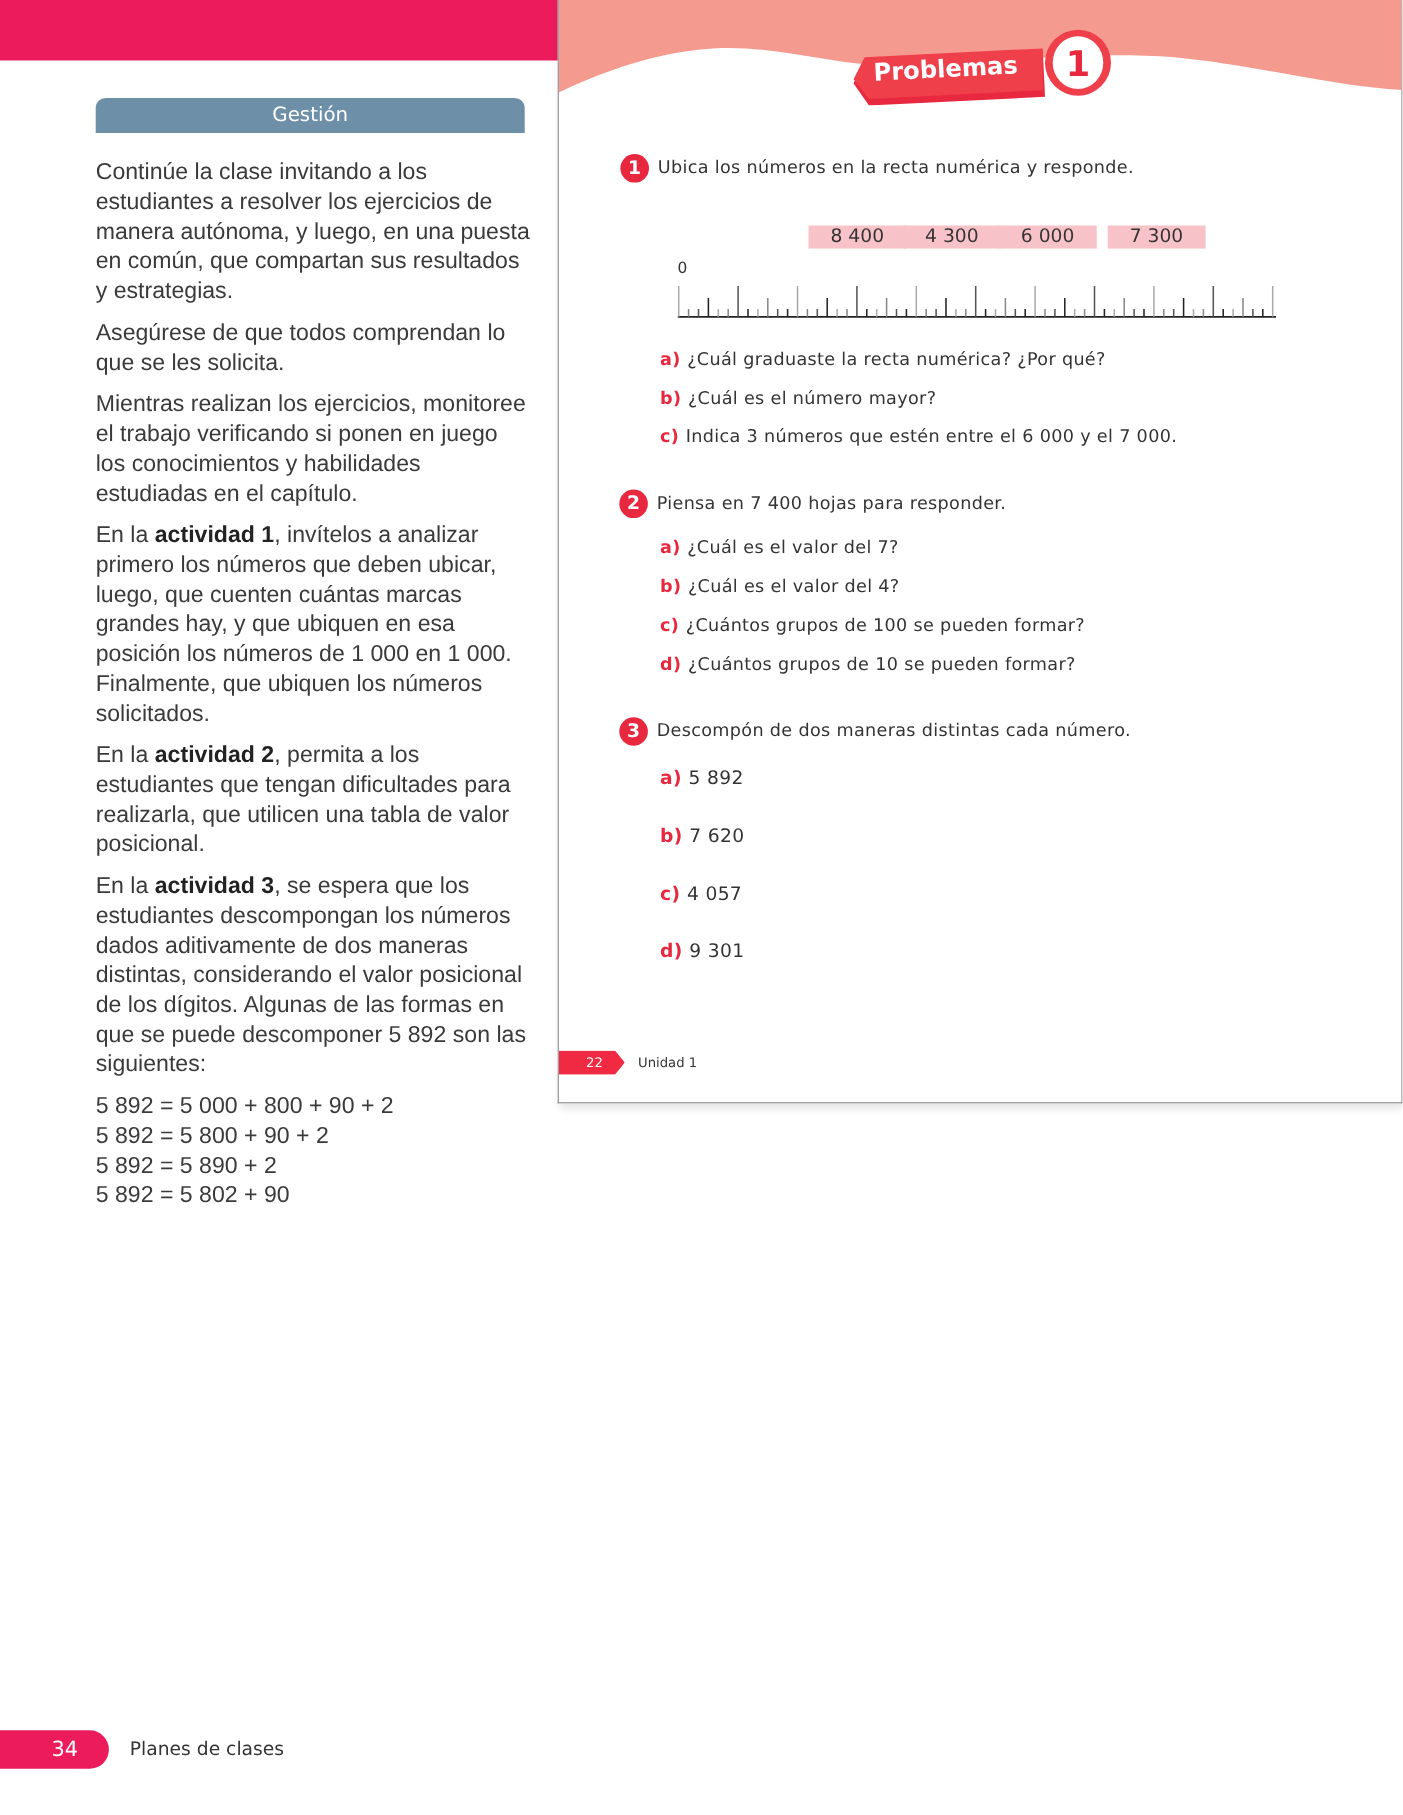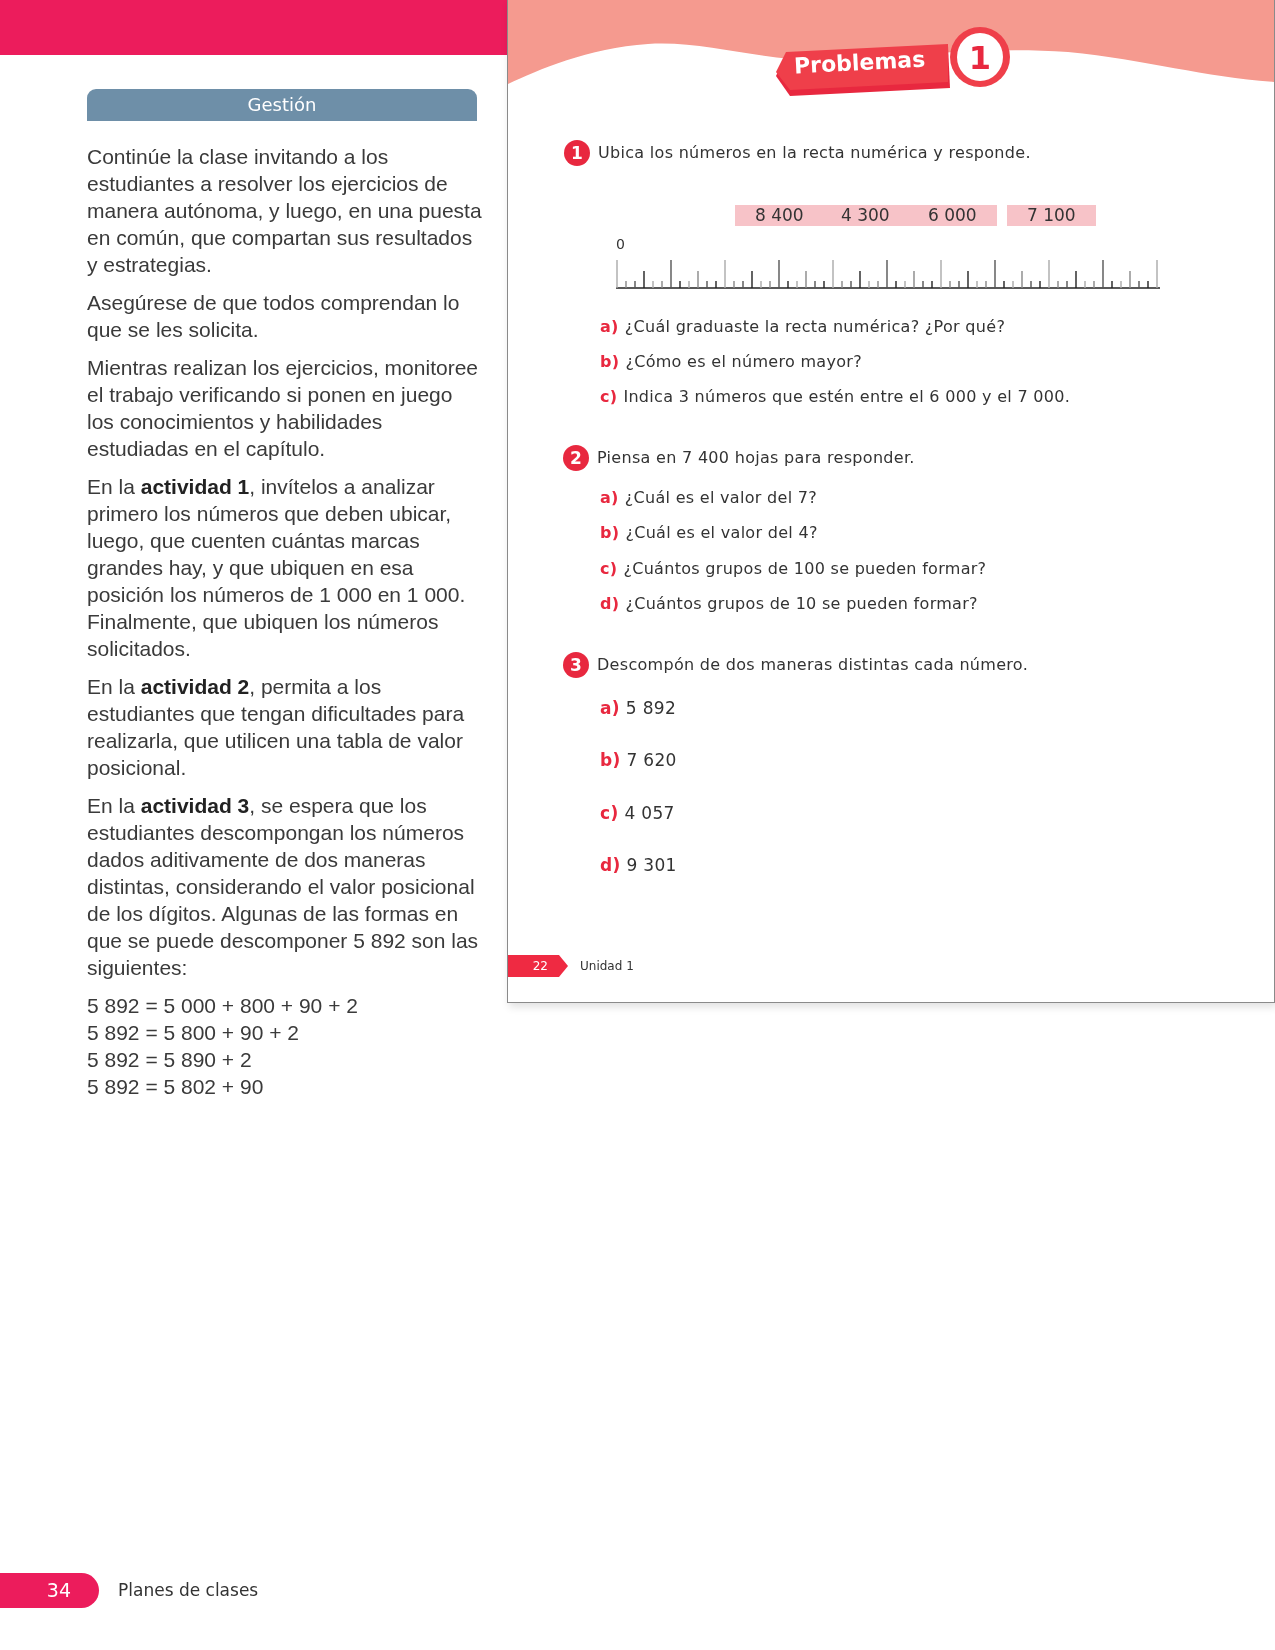--- a/index.html
+++ b/index.html
@@ -61,21 +61,21 @@
     <text x="92" y="44" text-anchor="middle" font-family="DejaVu Sans, sans-serif" font-weight="bold" font-size="22" fill="#fff" transform="rotate(-3 92 44)">Problemas</text>
     <text x="212" y="43" text-anchor="middle" font-family="DejaVu Sans, sans-serif" font-weight="bold" font-size="32" fill="#e8283f">1</text>
   </svg>
 
   <div class="q" style="top:140px;left:56px;">
     <span class="num-circle">1</span><span>Ubica los números en la recta numérica y responde.</span>
   </div>
   <div class="tag" style="left:227px;">8 400</div>
   <div class="tag" style="left:313px;text-align:center;">4 300</div>
   <div class="tag" style="left:400px;">6 000</div>
-  <div class="tag" style="left:499px;">7 100</div>
+  <div class="tag" style="left:499px;">7 300</div>
   <div class="zero">0</div>
   <svg id="numline" style="position:absolute;left:108px;top:256px;" width="552" height="34">
       <line x1="0" x2="544" y1="32" y2="32" stroke="#222" stroke-width="1.5"></line>
       <line x1="1" x2="1" y1="4" y2="32" stroke="#aaa" stroke-width="1.4"></line>
       <line x1="10" x2="10" y1="25" y2="32" stroke="#888" stroke-width="1.4"></line>
       <line x1="19" x2="19" y1="25" y2="32" stroke="#555" stroke-width="1.4"></line>
       <line x1="28" x2="28" y1="15" y2="32" stroke="#222" stroke-width="1.4"></line>
       <line x1="37" x2="37" y1="25" y2="32" stroke="#aaa" stroke-width="1.4"></line>
       <line x1="46" x2="46" y1="25" y2="32" stroke="#888" stroke-width="1.4"></line>
       <line x1="55" x2="55" y1="4" y2="32" stroke="#555" stroke-width="1.4"></line>
@@ -129,21 +129,21 @@
       <line x1="487" x2="487" y1="4" y2="32" stroke="#555" stroke-width="1.4"></line>
       <line x1="496" x2="496" y1="25" y2="32" stroke="#222" stroke-width="1.4"></line>
       <line x1="505" x2="505" y1="25" y2="32" stroke="#aaa" stroke-width="1.4"></line>
       <line x1="514" x2="514" y1="15" y2="32" stroke="#888" stroke-width="1.4"></line>
       <line x1="523" x2="523" y1="25" y2="32" stroke="#555" stroke-width="1.4"></line>
       <line x1="532" x2="532" y1="25" y2="32" stroke="#222" stroke-width="1.4"></line>
       <line x1="541" x2="541" y1="4" y2="32" stroke="#aaa" stroke-width="1.4"></line>
     </svg>
 
   <div class="sub" style="top:317px;"><span class="lbl">a)</span><span>¿Cuál graduaste la recta numérica? ¿Por qué?</span></div>
-  <div class="sub" style="top:352px;"><span class="lbl">b)</span><span>¿Cómo es el número mayor?</span></div>
+  <div class="sub" style="top:352px;"><span class="lbl">b)</span><span>¿Cuál es el número mayor?</span></div>
   <div class="sub" style="top:387px;"><span class="lbl">c)</span><span>Indica 3 números que estén entre el 6 000 y el 7 000.</span></div>
 
   <div class="q" style="top:445px;">
     <span class="num-circle">2</span><span>Piensa en 7 400 hojas para responder.</span>
   </div>
   <div class="sub" style="top:488px;"><span class="lbl">a)</span><span>¿Cuál es el valor del 7?</span></div>
   <div class="sub" style="top:523px;"><span class="lbl">b)</span><span>¿Cuál es el valor del 4?</span></div>
   <div class="sub" style="top:559px;"><span class="lbl">c)</span><span>¿Cuántos grupos de 100 se pueden formar?</span></div>
   <div class="sub" style="top:594px;"><span class="lbl">d)</span><span>¿Cuántos grupos de 10 se pueden formar?</span></div>
 

